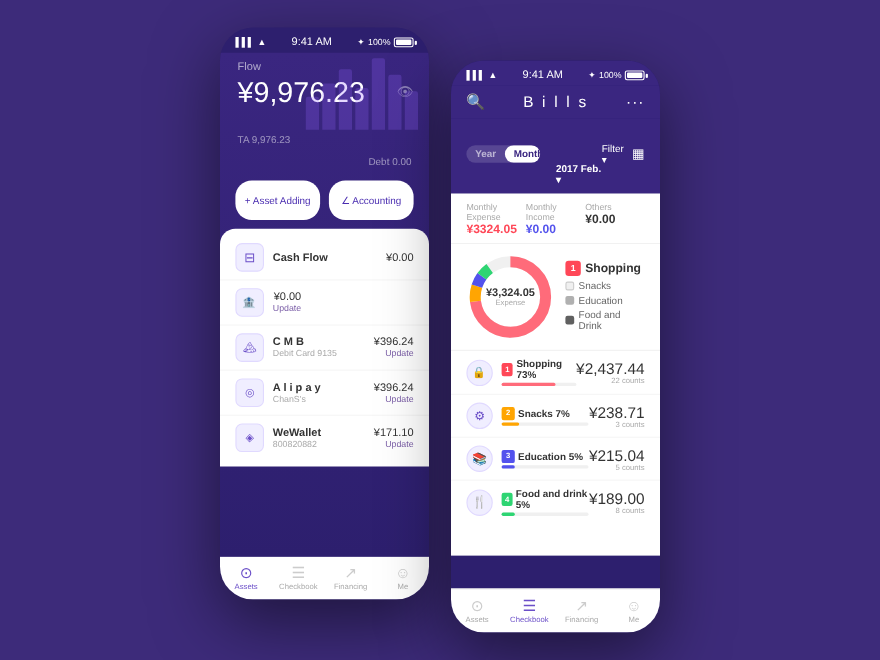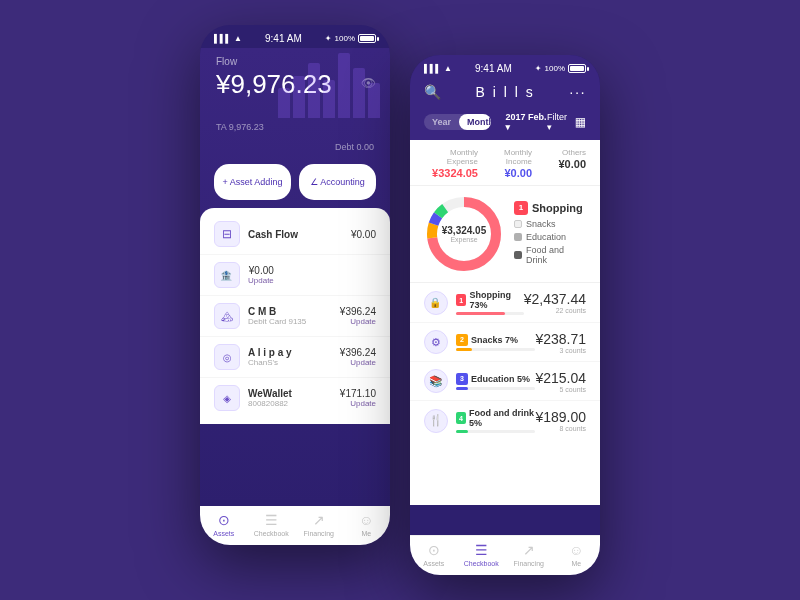--- a/index.html
+++ b/index.html
@@ -184,31 +184,31 @@
       padding: 3px 8px;
       font-size: 9px;
       color: rgba(255,255,255,0.6);
       cursor: pointer;
     }
     .tab-pill.active {
       background: white;
       color: #3a2680;
       border-radius: 10px;
     }
-    .month-selector { display: flex; align-items: center; gap: 3px; font-size: 9px; color: white; margin-left: 8px; }
+    .month-selector { display: flex; align-items: center; gap: 3px; font-size: 9px; color: white; margin-left: 8px; margin-top: 36px; }
     .filter-right { display: flex; align-items: center; gap: 6px; }
     .filter-btn { font-size: 9px; color: white; display: flex; align-items: center; gap: 2px; }
     .chart-icon-btn { color: white; font-size: 12px; }
     .summary-row {
       background: white;
       display: flex;
       padding: 8px 14px 6px;
       border-bottom: 1px solid #f0f0f0;
     }
-    .summary-item { flex: 1; text-align: right; }
+    .summary-item { flex: 1; }
     .summary-label { font-size: 8px; color: #aaa; }
     .summary-amount { font-size: 11px; font-weight: 600; margin-top: 1px; }
     .summary-amount.red { color: #ff4757; }
     .summary-amount.blue { color: #5352ed; }
     .summary-amount.dark { color: #333; }
     .chart-section {
       display: flex;
       padding: 8px 14px;
       background: white;
       border-bottom: 1px solid #f0f0f0;

